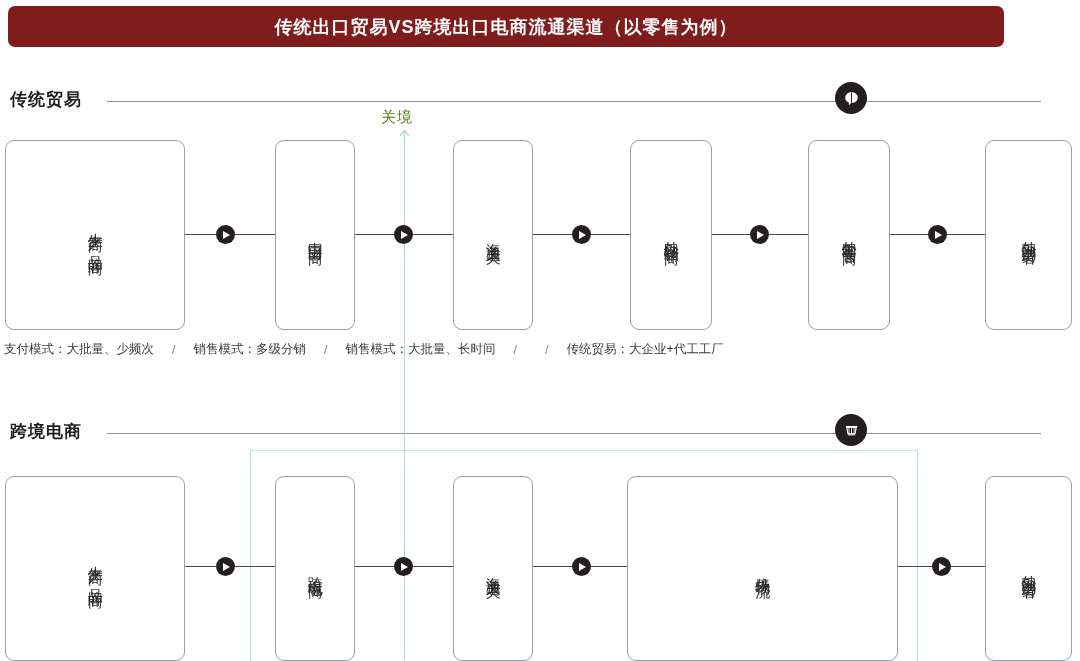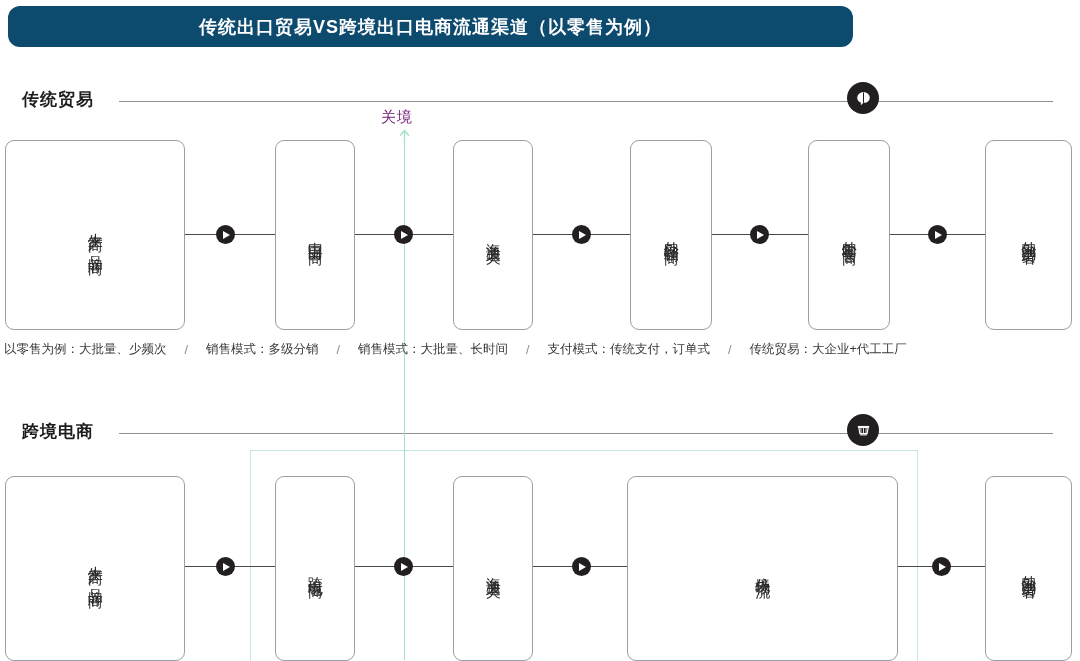--- a/index.html
+++ b/index.html
@@ -7,32 +7,32 @@
     width:1080px;height:661px;
     background:#ffffff;
     font-family:"Liberation Sans","DejaVu Sans",sans-serif;
     overflow:hidden;
     position:relative;
     color:#222;
   }
 
   
   .title-bar{
-    position:absolute;left:8px;top:6px;width:845px;height:41px;
-    background:#0c4a6e;
-    border-radius:12px;
+    position:absolute;left:8px;top:6px;width:996px;height:41px;
+    background:#7f1d1d;
+    border-radius:7px;
     display:flex;align-items:center;justify-content:center;
   }
   .title-bar .title-text{
     color:#ffffff;font-weight:bold;font-size:18px;letter-spacing:1px;
     white-space:nowrap;
   }
 
   
-  .section-head{position:absolute;left:16px;width:871px;height:30px;}
+  .section-head{position:absolute;left:4px;width:871px;height:30px;}
   .section-head .sec-label{
     position:absolute;left:6px;top:0;
     font-size:17px;font-weight:bold;color:#1d1d1d;letter-spacing:1px;
     white-space:nowrap;
   }
   .section-head .sec-rule{
     position:absolute;left:103px;top:13px;height:1px;width:934px;
     background:#8d9296;
   }
   .section-head .sec-icon{
@@ -81,21 +81,21 @@
     margin-left:2px;
   }
 
   
   .customs-line{
     position:absolute;left:404px;top:132px;width:1px;height:528px;
     background:#a9e0c6;z-index:2;
   }
   .customs-label{
     position:absolute;left:381px;top:108px;
-    font-size:15px;color:#701a75;letter-spacing:1px;white-space:nowrap;z-index:5;
+    font-size:15px;color:#4d7c0f;letter-spacing:1px;white-space:nowrap;z-index:5;
   }
   .customs-arrow{
     position:absolute;left:398px;top:129px;z-index:5;
   }
 
   
   .annotations{
     position:absolute;left:0;top:341px;width:1080px;
     display:flex;align-items:center;
     font-size:12.5px;color:#3a3a3a;white-space:nowrap;
@@ -171,27 +171,26 @@
   </div>
   <div class="node" style="left:808px;top:0;width:82px;height:190px;">
     <span class="node-text">外国零售商</span>
   </div>
   <div class="node" style="left:985px;top:0;width:87px;height:190px;">
     <span class="node-text">外国消费者</span>
   </div>
 </div>
 
 <div class="annotations">
-  <span class="ann-item">以零售为例：大批量、少频次</span>
+  <span class="ann-item">支付模式：大批量、少频次</span>
   <span class="ann-sep">/</span>
   <span class="ann-item">销售模式：多级分销</span>
   <span class="ann-sep">/</span>
   <span class="ann-item">销售模式：大批量、长时间</span>
   <span class="ann-sep">/</span>
-  <span class="ann-item">支付模式：传统支付，订单式</span>
   <span class="ann-sep">/</span>
   <span class="ann-item">传统贸易：大企业+代工工厂</span>
 </div>
 
 <div class="section-head" style="top:420px;">
   <span class="sec-label">跨境电商</span>
   <div class="sec-rule"></div>
   <div class="sec-icon">
     <svg width="19" height="19" viewBox="0 0 20 20" aria-hidden="true">
       <circle cx="10" cy="10" r="10" fill="#231f20"></circle>

